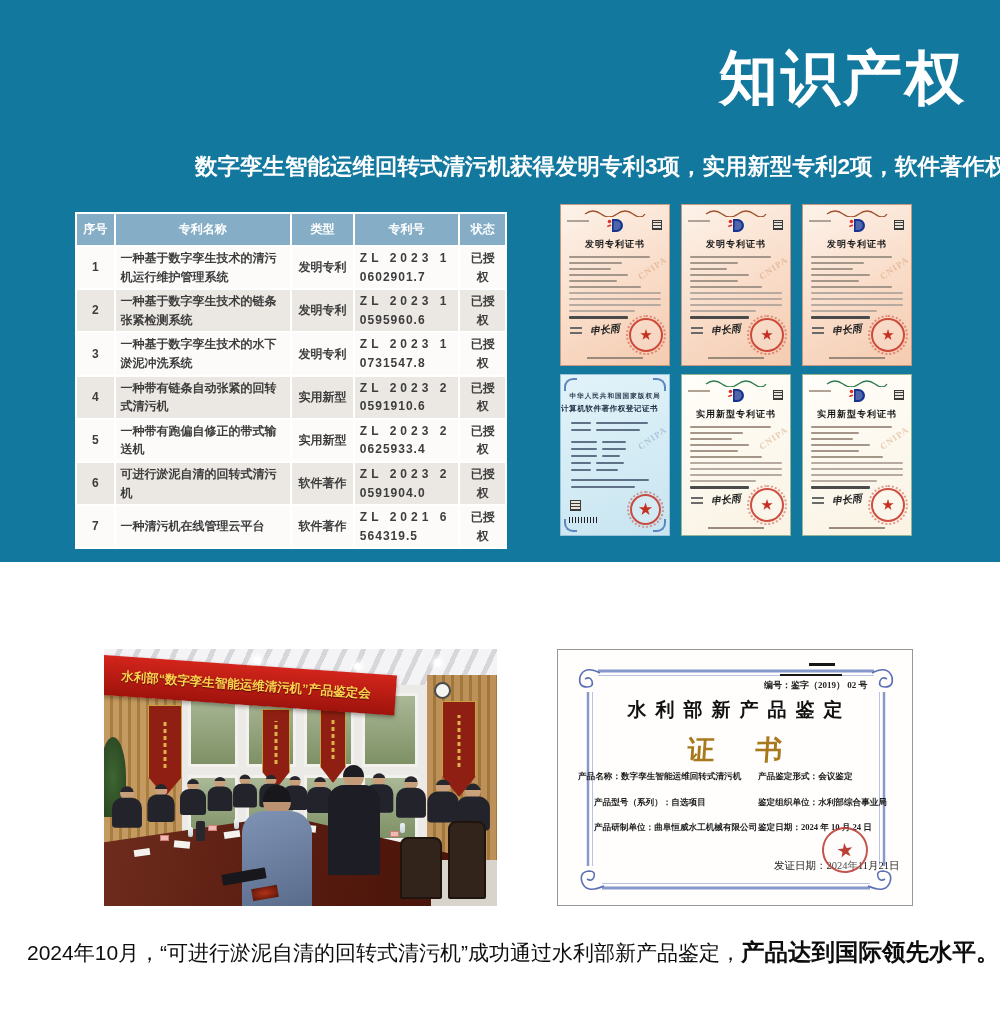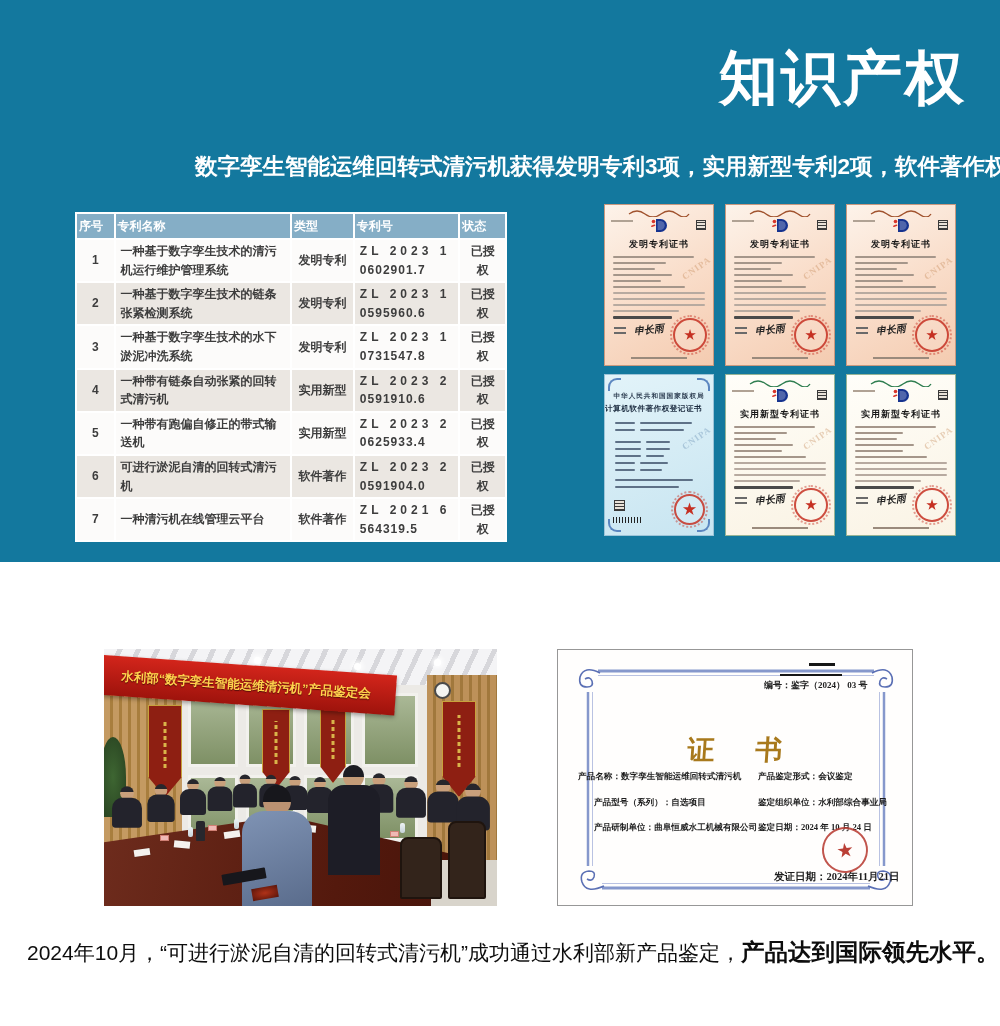--- a/index.html
+++ b/index.html
@@ -18,37 +18,37 @@
     position:absolute; top:151px; left:195px; color:#fff;
     font-size:22.5px; font-weight:bold; white-space:nowrap;
   }
   
   table.patent-table {
     position:absolute; left:75px; top:212px; width:432px;
     border-collapse:separate; border-spacing:2px; background:#fff; table-layout:fixed;
   }
   .patent-table th {
     background:#85AEC6; color:#fff; font-size:12px; font-weight:bold;
-    height:24px; text-align:left; padding:2px;
+    height:31px; text-align:center; padding:2px;
   }
   .patent-table td {
     font-size:12px; font-weight:600; color:#3d3d3d; height:40px;
     padding:2px 5px; text-align:center; vertical-align:middle; line-height:1.55;
   }
   .patent-table tbody tr:nth-child(odd) td { background:#fcfbfa; }
   .patent-table tbody tr:nth-child(even) td { background:#ebe7e2; }
   .patent-table td.c-name { text-align:left; }
   .patent-table td.c-num { text-align:left; }
   .c-num .n1 { display:block; letter-spacing:4px; }
   .c-num .n2 { display:block; letter-spacing:1px; }
   
   .certs {
     position:absolute; left:560px; top:204px; width:352px;
     display:grid; grid-template-columns:repeat(3,110px); grid-auto-rows:162px;
-    column-gap:11px; row-gap:8px;margin-left:44px;
+    column-gap:11px; row-gap:8px;
   }
   .cert { position:relative; overflow:hidden; font-family:"Liberation Serif","DejaVu Serif",serif; }
   .cert-inv  { background:linear-gradient(150deg,#fdf3ea 0%,#f9dcc8 55%,#f4cbb0 100%); border:1px solid #c9997f; }
   .cert-util { background:linear-gradient(160deg,#fffef9,#faf3e4); border:1px solid #96b496; }
   .cert-copy { background:linear-gradient(160deg,#e2f3f9,#c8e5f1); border:1px solid #9cc4d8; }
   .orn { display:block; margin:4px auto 0; }
   .cert-head { position:relative; height:18px; margin-top:1px; text-align:center; }
   .cert-head .logo { display:inline-block; }
   .serial-bar { position:absolute; left:6px; top:2px; width:22px; height:2px; background:#b0a294; }
   .qr { position:absolute; right:7px; top:2px; width:10px; height:10px; background:
@@ -146,21 +146,21 @@
   .appraisal svg.frame { position:absolute; left:0; top:0; }
   .ser-line1 { position:absolute; left:251px; top:13px; width:26px; height:3px; background:#161616; }
   .ser-line2 { position:absolute; left:222px; top:24px; width:62px; height:2px; background:#161616; }
   .appr-serial { position:absolute; left:206px; top:29px; font-size:9px; font-weight:bold; color:#222; }
   .appr-title { position:absolute; left:0; top:47px; width:100%; text-align:center;
                 font-size:19px; font-weight:bold; letter-spacing:9px; text-indent:9px; color:#111; }
   .appr-sub { position:absolute; left:0; top:82px; width:100%; text-align:center;
               font-size:27px; font-weight:bold; color:#a8791c; word-spacing:34px;
               transform:skewX(-4deg); }
   .field { position:absolute; font-size:8.6px; font-weight:bold; color:#1d1d1d; white-space:nowrap; }
-  .appr-issue { position:absolute; left:216px; top:209px; font-size:10.5px; font-weight:bold; color:#1d1d1d;margin-top:11px; }
+  .appr-issue { position:absolute; left:216px; top:209px; font-size:10.5px; font-weight:normal; color:#1d1d1d; }
   .appr-seal { position:absolute; left:264px; top:177px; width:46px; height:46px; border-radius:50%;
                border:2.5px solid rgba(178,42,32,.8); display:flex; align-items:center; justify-content:center;
                color:rgba(178,42,32,.9); font-size:17px; background:rgba(255,250,248,.2); transform:rotate(-8deg); }
   
   .footer-text { position:absolute; left:27px; top:936px; white-space:nowrap; color:#0d0d0d; }
   .ft-n { font-size:21px; }
   .ft-b { font-size:23.5px; font-weight:bold; }
 </style>
 </head>
 <body>
@@ -577,21 +577,22 @@
     <path d="M34.5 42 V216" stroke="#b9c2e2" stroke-width="1" fill="none"></path>
     <path d="M326 42 V216" stroke="#8698cc" stroke-width="2.5" fill="none"></path>
     <path d="M321.5 42 V216" stroke="#b9c2e2" stroke-width="1" fill="none"></path>
     <path d="M44 238 H312" stroke="#8698cc" stroke-width="3" fill="none"></path>
     <path d="M44 233.5 H312" stroke="#b9c2e2" stroke-width="1" fill="none"></path>
     <path d="M46 236 q-18 8 -22 -4 q-3 -10 7 -11 q7 0 5 6 q-2 5 -7 2" stroke="#5a6fb4" stroke-width="1.6" fill="none"></path>
     <path d="M310 236 q18 8 22 -4 q3 -10 -7 -11 q-7 0 -5 6 q2 5 7 2" stroke="#5a6fb4" stroke-width="1.6" fill="none"></path>
   </svg>
   <div class="ser-line1"></div>
   <div class="ser-line2"></div>
-  <div class="appr-serial">编号：鉴字（2024） 03 号</div>
+  <div class="appr-serial">编号：鉴字（2019） 02 号</div>
+  <div class="appr-title">水利部新产品鉴定</div>
   <div class="appr-sub">证 书</div>
   <div class="field" style="left:20px;top:121px"><span>产品名称：</span><span>数字孪生智能运维回转式清污机</span></div>
   <div class="field" style="left:36px;top:147px"><span>产品型号（系列）：</span><span>自选项目</span></div>
   <div class="field" style="left:36px;top:172px"><span>产品研制单位：</span><span>曲阜恒威水工机械有限公司</span></div>
   <div class="field" style="left:200px;top:121px"><span>产品鉴定形式：</span><span>会议鉴定</span></div>
   <div class="field" style="left:200px;top:147px"><span>鉴定组织单位：</span><span>水利部综合事业局</span></div>
   <div class="field" style="left:200px;top:172px"><span>鉴定日期：</span><span>2024 年 10 月 24 日</span></div>
   <div class="appr-issue">发证日期：2024年11月21日</div>
   <div class="appr-seal">★</div>
 </div>

